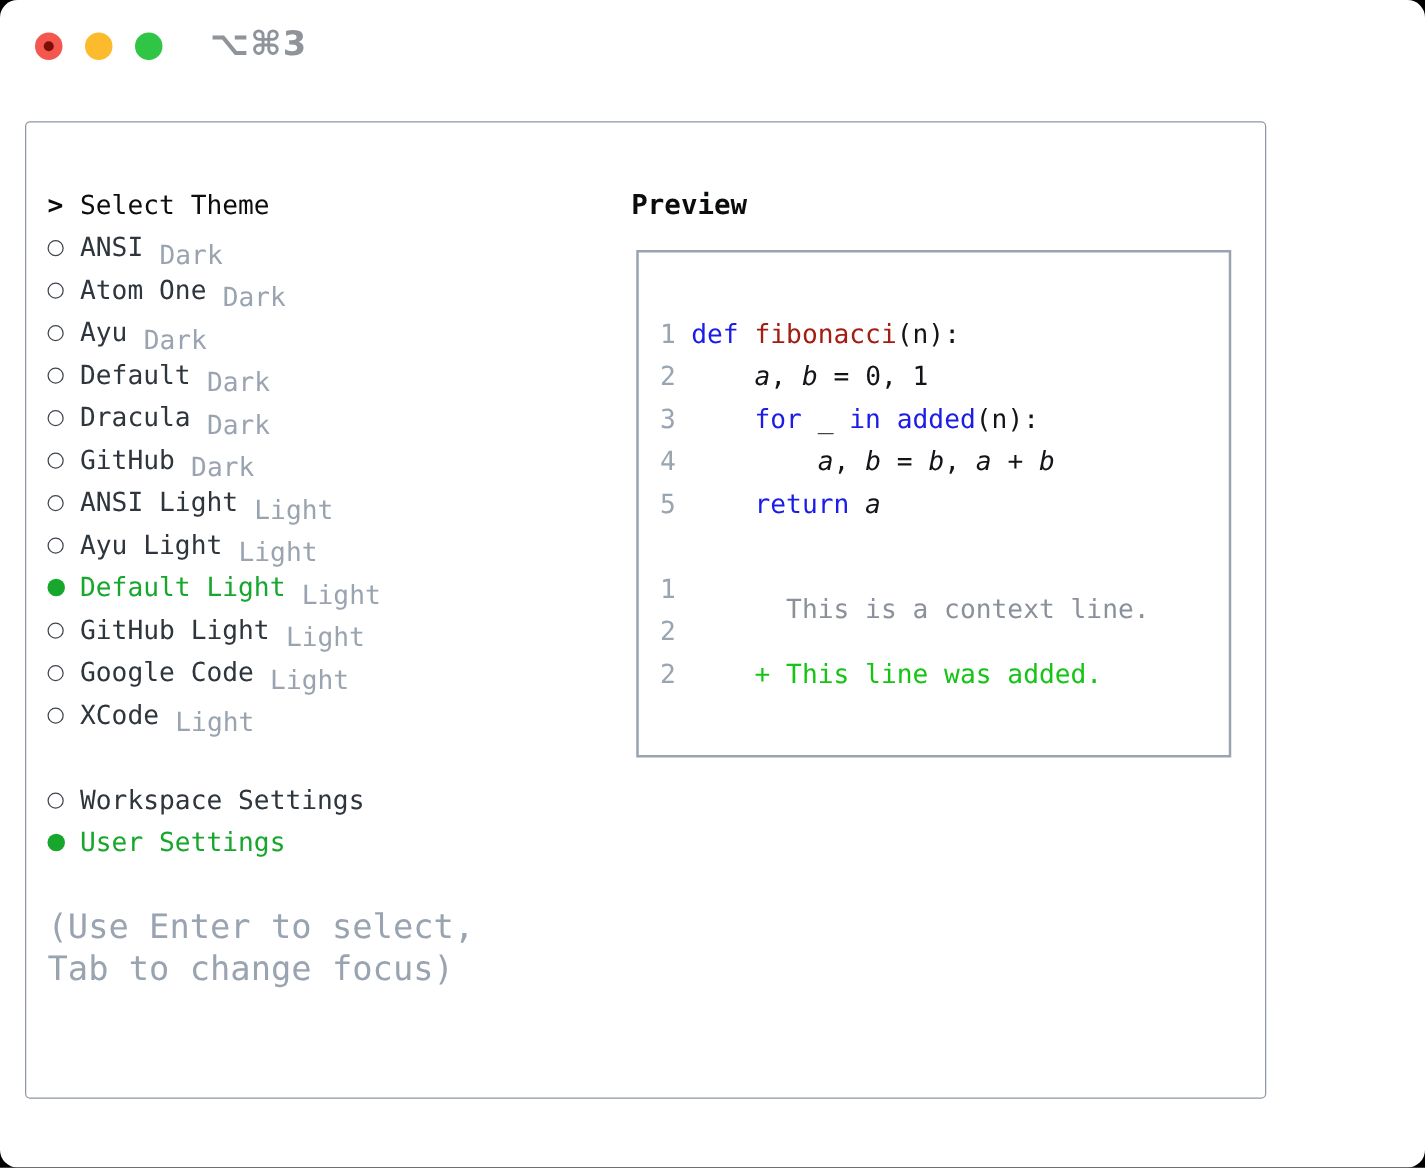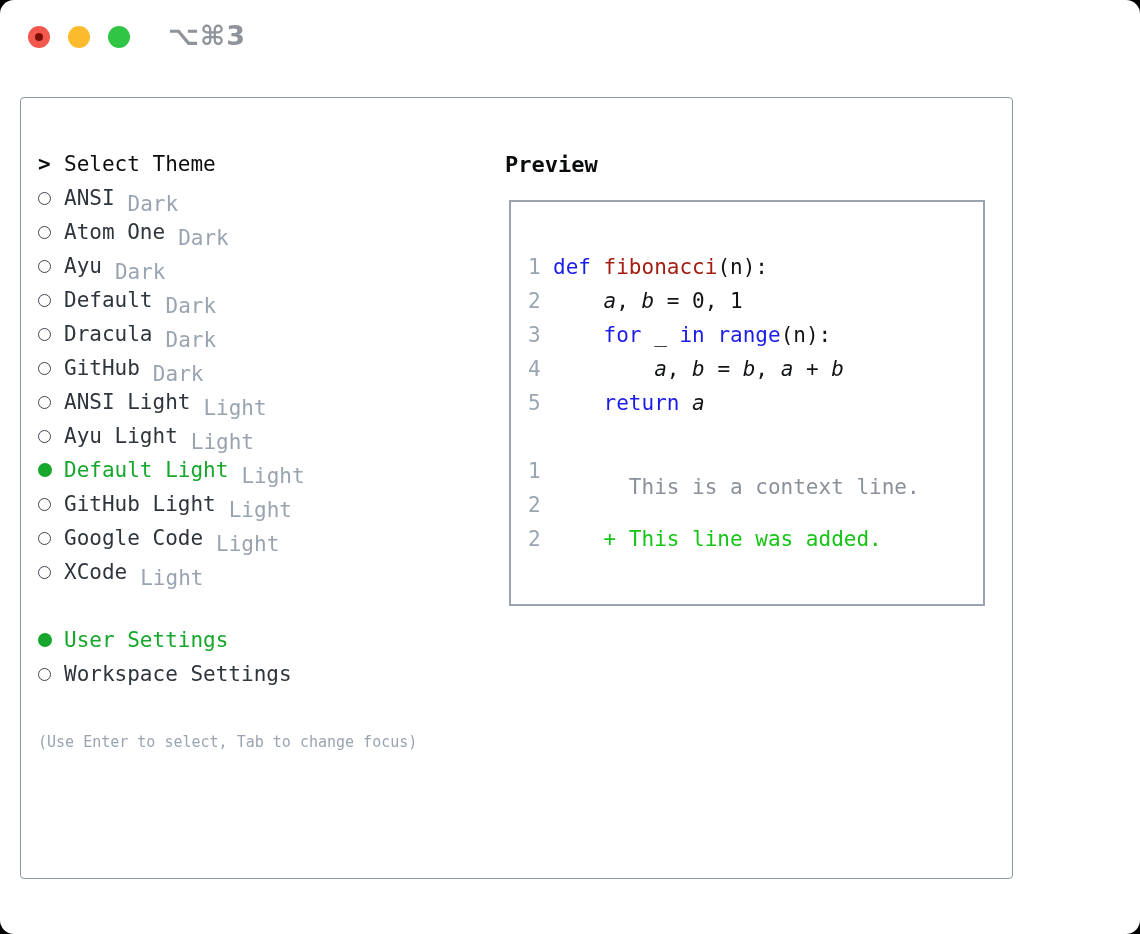--- a/index.html
+++ b/index.html
@@ -34,21 +34,21 @@
     box-sizing:border-box;width:13px;height:13px;border-radius:50%;
     border:1.8px solid var(--radio-ring);background:transparent;
   }
   .radio.sel{border:none;background:var(--accent-green);width:14px;height:14px;}
   .t-name{color:var(--item-fg);}
   .t-name.sel{color:var(--accent-green);}
   .t-variant{color:var(--dim-fg);margin-left:13px;margin-top:12px;}
   .spacer{height:34px;}
   .section-title{color:var(--item-fg);}
   .hint{
-    width:400px;color:var(--dim-fg);font-size:15px;line-height:34px;white-space:normal;
+    width:400px;color:var(--dim-fg);font-size:27px;line-height:34px;white-space:normal;
   }
   
   .preview-label{
     position:absolute;left:484px;top:49px;height:34px;display:flex;align-items:center;
     font-size:22px;font-weight:bold;color:var(--header-fg);
   }
   .preview-box{
     position:absolute;left:488px;top:102px;width:476px;height:406px;
     border:2px solid var(--preview-border);background:#fff;box-sizing:border-box;
   }
@@ -97,36 +97,36 @@
           <div class="row"><span class="marker"><span class="radio sel"></span></span><span class="t-name sel">Default Light</span><span class="t-variant">Light</span></div>
           <div class="row"><span class="marker"><span class="radio"></span></span><span class="t-name">GitHub Light</span><span class="t-variant">Light</span></div>
           <div class="row"><span class="marker"><span class="radio"></span></span><span class="t-name">Google Code</span><span class="t-variant">Light</span></div>
           <div class="row"><span class="marker"><span class="radio"></span></span><span class="t-name">XCode</span><span class="t-variant">Light</span></div>
         </div>
 
       <div class="spacer"></div>
 
 
       <div id="apply-list">
+          <div class="row"><span class="marker"><span class="radio"></span></span><span class="t-name">Workspace Settings</span></div>
           <div class="row"><span class="marker"><span class="radio sel"></span></span><span class="t-name sel">User Settings</span></div>
-          <div class="row"><span class="marker"><span class="radio"></span></span><span class="t-name">Workspace Settings</span></div>
         </div>
 
       <div class="spacer"></div>
 
       <div class="hint">(Use Enter to select, Tab to change focus)</div>
     </div>
 
     <div class="preview-label">Preview</div>
 
     <div class="preview-box">
       <div class="code" id="code-lines">
           <div class="code-row"><span class="ln">1</span><span class="tok-kw">def </span><span class="tok-fn">fibonacci</span><span class="tok-plain">(n):</span></div>
           <div class="code-row"><span class="ln">2</span><span class="tok-plain">    </span><span class="tok-var">a</span><span class="tok-plain">, </span><span class="tok-var">b</span><span class="tok-plain"> = 0, 1</span></div>
-          <div class="code-row"><span class="ln">3</span><span class="tok-plain">    </span><span class="tok-kw">for</span><span class="tok-plain"> _ </span><span class="tok-kw">in</span><span class="tok-plain"> </span><span class="tok-kw">range</span><span class="tok-plain">(n):</span></div>
+          <div class="code-row"><span class="ln">3</span><span class="tok-plain">    </span><span class="tok-kw">for</span><span class="tok-plain"> _ </span><span class="tok-kw">in</span><span class="tok-plain"> </span><span class="tok-kw">added</span><span class="tok-plain">(n):</span></div>
           <div class="code-row"><span class="ln">4</span><span class="tok-plain">        </span><span class="tok-var">a</span><span class="tok-plain">, </span><span class="tok-var">b</span><span class="tok-plain"> = </span><span class="tok-var">b</span><span class="tok-plain">, </span><span class="tok-var">a</span><span class="tok-plain"> + </span><span class="tok-var">b</span></div>
           <div class="code-row"><span class="ln">5</span><span class="tok-plain">    </span><span class="tok-kw">return</span><span class="tok-plain"> </span><span class="tok-var">a</span></div>
           <div class="code-row"><span class="ln"></span></div>
           <div class="code-row"><span class="ln">1</span><span class="tok-ctx">      This is a context line.</span></div>
           <div class="code-row"><span class="ln">2</span></div>
           <div class="code-row"><span class="ln">2</span><span class="tok-add">    + This line was added.</span></div>
         </div>
     </div>
 
   </div>

